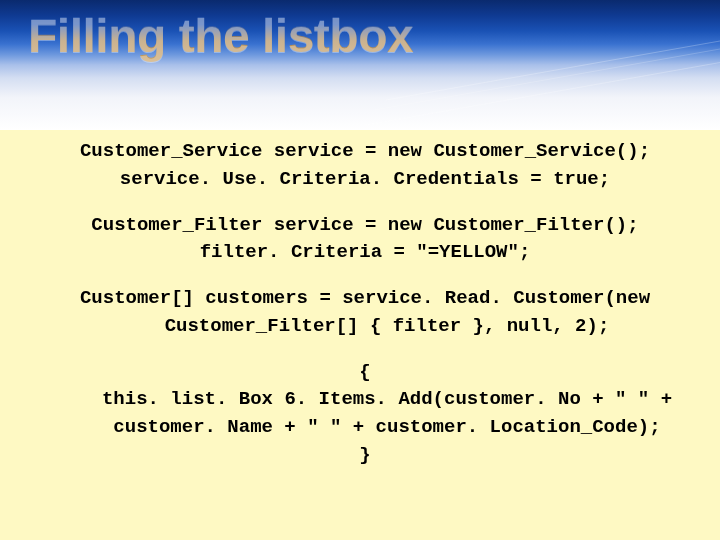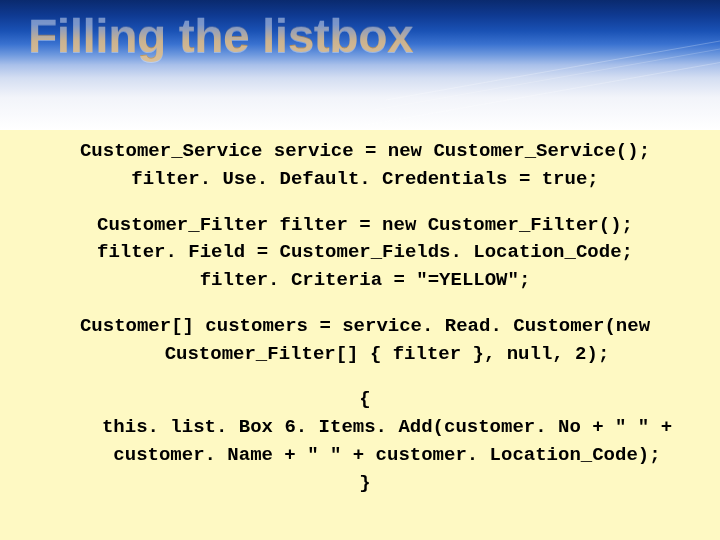--- a/index.html
+++ b/index.html
@@ -96,24 +96,23 @@
 <div class="slide">
   <div class="top-band">
     <div class="stripes"></div>
     <div class="stripes2"></div>
   </div>
 
   <div class="title">Filling the listbox</div>
 
   <div class="code-area">
     <p>Customer_Service service = new Customer_Service();</p>
-    <p>filter. Use. Default. Credentials = true;</p>
+    <p>service. Use. Criteria. Credentials = true;</p>
     <div class="gap"></div>
-    <p>Customer_Filter filter = new Customer_Filter();</p>
-    <p>filter. Field = Customer_Fields. Location_Code;</p>
+    <p>Customer_Filter service = new Customer_Filter();</p>
     <p>filter. Criteria = "=YELLOW";</p>
     <div class="gap"></div>
     <p>Customer[] customers = service. Read. Customer(new</p>
     <p class="indent">Customer_Filter[] { filter }, null, 2);</p>
     <div class="gap"></div>
     <p>{</p>
     <p class="indent">this. list. Box 6. Items. Add(customer. No + " " +</p>
     <p class="indent">customer. Name + " " + customer. Location_Code);</p>
     <p>}</p>
   </div>

